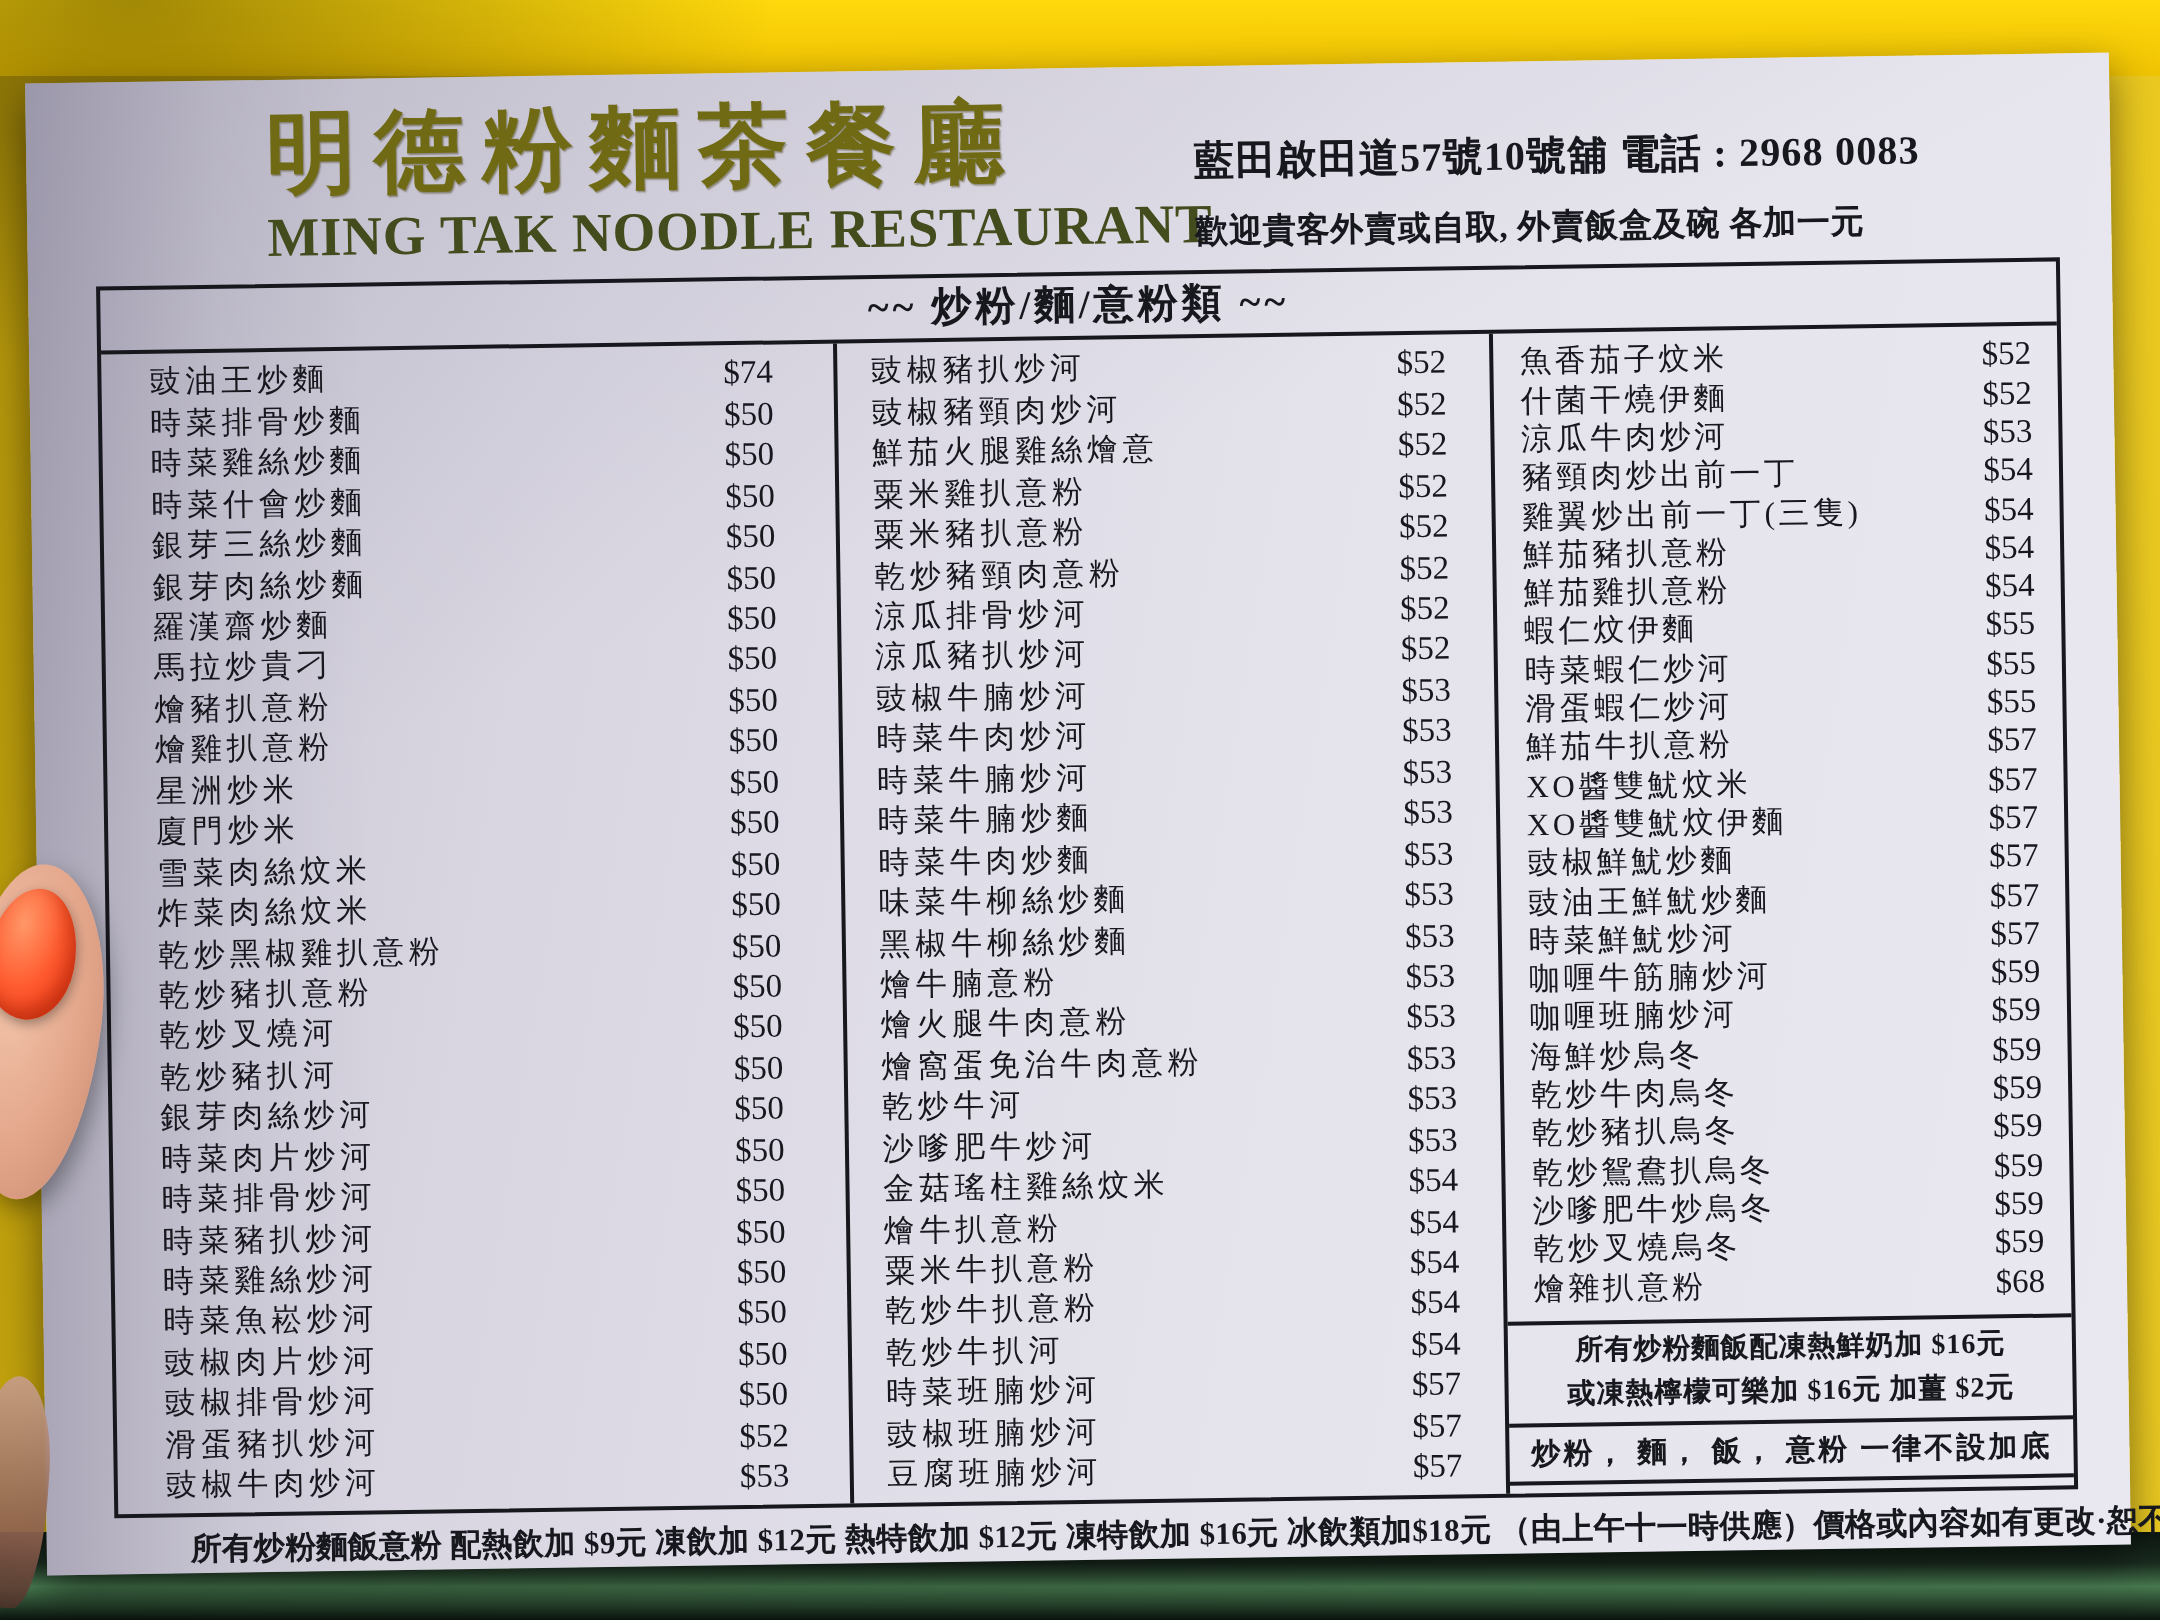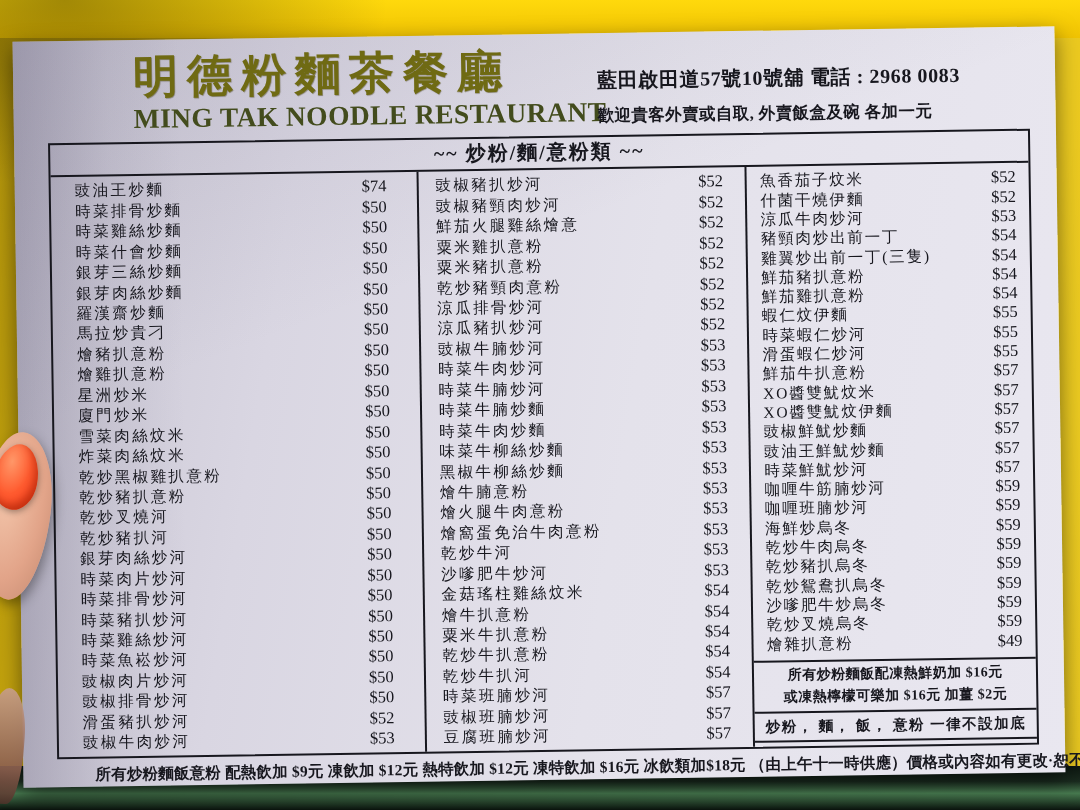--- a/index.html
+++ b/index.html
@@ -437,21 +437,21 @@
                 <div class="row">
                   <span class="iname">沙嗲肥牛炒烏冬</span>
                   <span class="iprice">$59</span>
                 </div>
                 <div class="row">
                   <span class="iname">乾炒叉燒烏冬</span>
                   <span class="iprice">$59</span>
                 </div>
                 <div class="row">
                   <span class="iname">燴雜扒意粉</span>
-                  <span class="iprice">$49</span>
+                  <span class="iprice">$68</span>
                 </div>
               </div>
             <div class="notes">
               <div class="notes-group">
                 <div class="note-line">所有炒粉麵飯配凍熱鮮奶加 $16元</div>
                 <div class="note-line">或凍熱檸檬可樂加 $16元  加薑 $2元</div>
               </div>
               <div class="note-last">炒粉， 麵， 飯， 意粉 一律不設加底</div>
             </div>
           </div>

